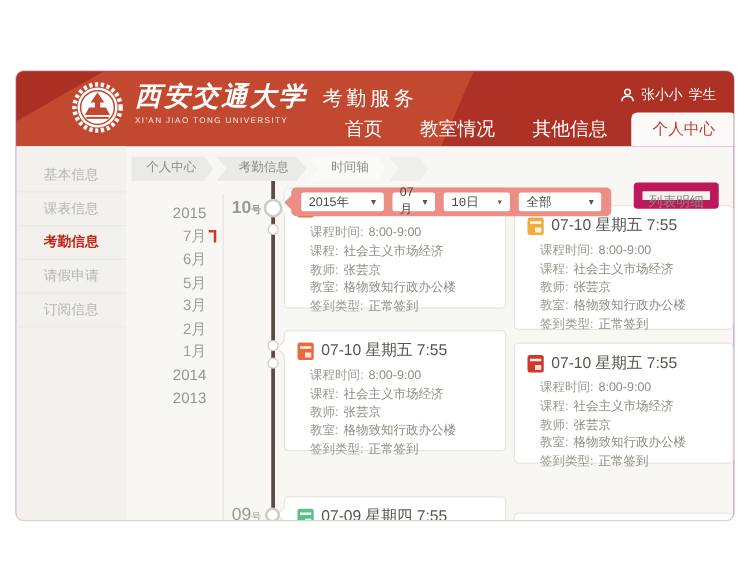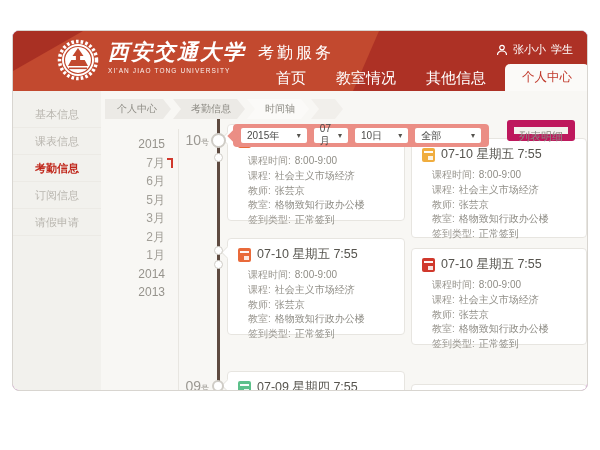--- a/index.html
+++ b/index.html
@@ -1,18 +1,18 @@
 <!DOCTYPE html>
 <html><head>
 <meta charset="utf-8">
 <style>
   * { margin:0; padding:0; box-sizing:border-box; }
   html,body { width:600px; height:450px; background:#ffffff; font-family:"Liberation Sans","DejaVu Sans",sans-serif; }
   .stage { position:relative; width:600px; height:450px; background:#fff; overflow:hidden; }
-  .win { position:absolute; left:12px; top:30px; width:576px; height:361px;
+  .win { position:absolute; left:12px; top:56px; width:576px; height:361px;
          border:1px solid #d8d5d0; border-radius:7px; overflow:hidden; background:#a21caf;padding-left:12px; }
 
   
   .hdr { position:absolute; left:0; top:0; width:576px; height:60px; background:#c2492f; overflow:hidden; }
   .hdr-dark-right { position:absolute; top:0; right:0; width:236px; height:60px; background:#ad3125;
                     clip-path:polygon(26px 0, 100% 0, 100% 100%, 0 100%); }
   .hdr-dark-corner { position:absolute; top:0; left:0; width:70px; height:40px; background:#a93023;
                      clip-path:polygon(0 0, 100% 0, 0 100%); }
   .brand { position:absolute; left:44px; top:8px; display:flex; align-items:flex-start; }
   .logo { width:42px; height:42px; flex:0 0 auto; }
@@ -54,32 +54,32 @@
   .dot { position:absolute; background:#fff; border:2px solid #cfccc6; border-radius:50%; z-index:3; }
   .dot.big   { width:15px; height:15px; left:198px; top:42px; }
   .dot.s1    { width:9px;  height:9px;  left:201px; top:62px;  border-width:1.5px; }
   .dot.s2    { width:9px;  height:9px;  left:201px; top:155px; border-width:1.5px; }
   .dot.s3    { width:9px;  height:9px;  left:201px; top:169px; border-width:1.5px; }
   .dot.day09 { width:12px; height:12px; left:199px; top:289px; }
 
   .day-label { position:absolute; width:38px; text-align:right; color:#9b9892; z-index:2; }
   .day-label .num { font-size:14px; }
   .day-label .suf { font-size:8px; }
-  .day-label.d10 { left:158px; top:40px; }
+  .day-label.d10 { left:158px; top:40px;font-weight:bold; }
   .day-label.d09 { left:158px; top:286px; }
 
   
   .filterbar { position:absolute; left:220px; top:33px; width:256px; height:23px; background:#eb8e85;
                border-radius:4px; display:flex; align-items:center; gap:7px; padding:0 8px; z-index:6; }
   .filterbar::before { content:""; position:absolute; left:-4px; top:7.5px; width:8px; height:8px;
                        background:#eb8e85; transform:rotate(45deg); }
   .pill { background:#fff; border-radius:2px; height:15px; display:flex; align-items:center;
           justify-content:space-between; padding:0 6px; font-size:10px; color:#4a4a48; cursor:pointer; }
   .pill .caret { font-size:8px; color:#55534e; margin-left:5px; }
-  .pill.w-year { width:80px;text-align:center; } .pill.w-month { width:40px; } .pill.w-day { width:64px; } .pill.w-type { width:80px; }
+  .pill.w-year { width:80px;text-align:center; } .pill.w-month { width:40px; } .pill.w-day { width:64px;font-family:Liberation Mono, monospace; } .pill.w-type { width:80px; }
 
   .list-btn { position:absolute; left:494px; top:29px; width:68px; height:21px; background:#f3f2ee;
               border:7px solid #be185d; border-radius:3px; font-size:11px; color:#8b8880;
               text-align:center; line-height:19px; z-index:2; cursor:pointer; }
 
   
   .card { position:absolute; background:#fff; border:1px solid #e7e5e0; border-radius:4px;
           padding:7px 10px; z-index:1; }
   .card .tail { position:absolute; left:-5.5px; top:9px; width:9px; height:9px; background:#fff;
                 border-left:1px solid #e7e5e0; border-bottom:1px solid #e7e5e0; transform:rotate(45deg); }
@@ -140,22 +140,22 @@
         <div class="nav-tab">个人中心</div>
       </div>
     </div>
 
     <div class="content">
 
       <div class="sidebar">
         <div class="side-item">基本信息</div>
         <div class="side-item">课表信息</div>
         <div class="side-item active">考勤信息</div>
+        <div class="side-item">请假申请</div>
         <div class="side-item">订阅信息</div>
-        <div class="side-item">请假申请</div>
       </div>
 
       <div class="mini-sep"></div>
       <div class="mini-nav">
         <div class="mini-item year">2015</div>
         <div class="mini-item">
           <span>7月</span>
           <span class="mini-cursor"></span>
         </div>
         <div class="mini-item">6月</div>

